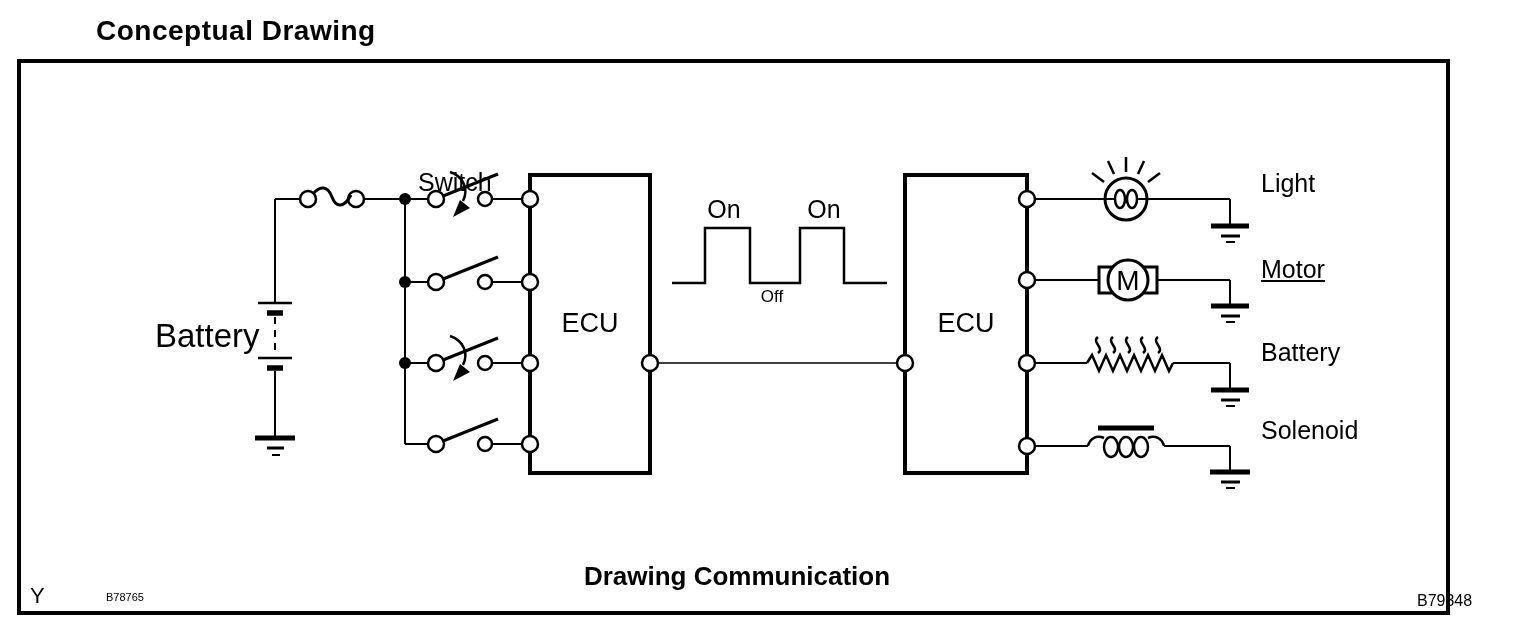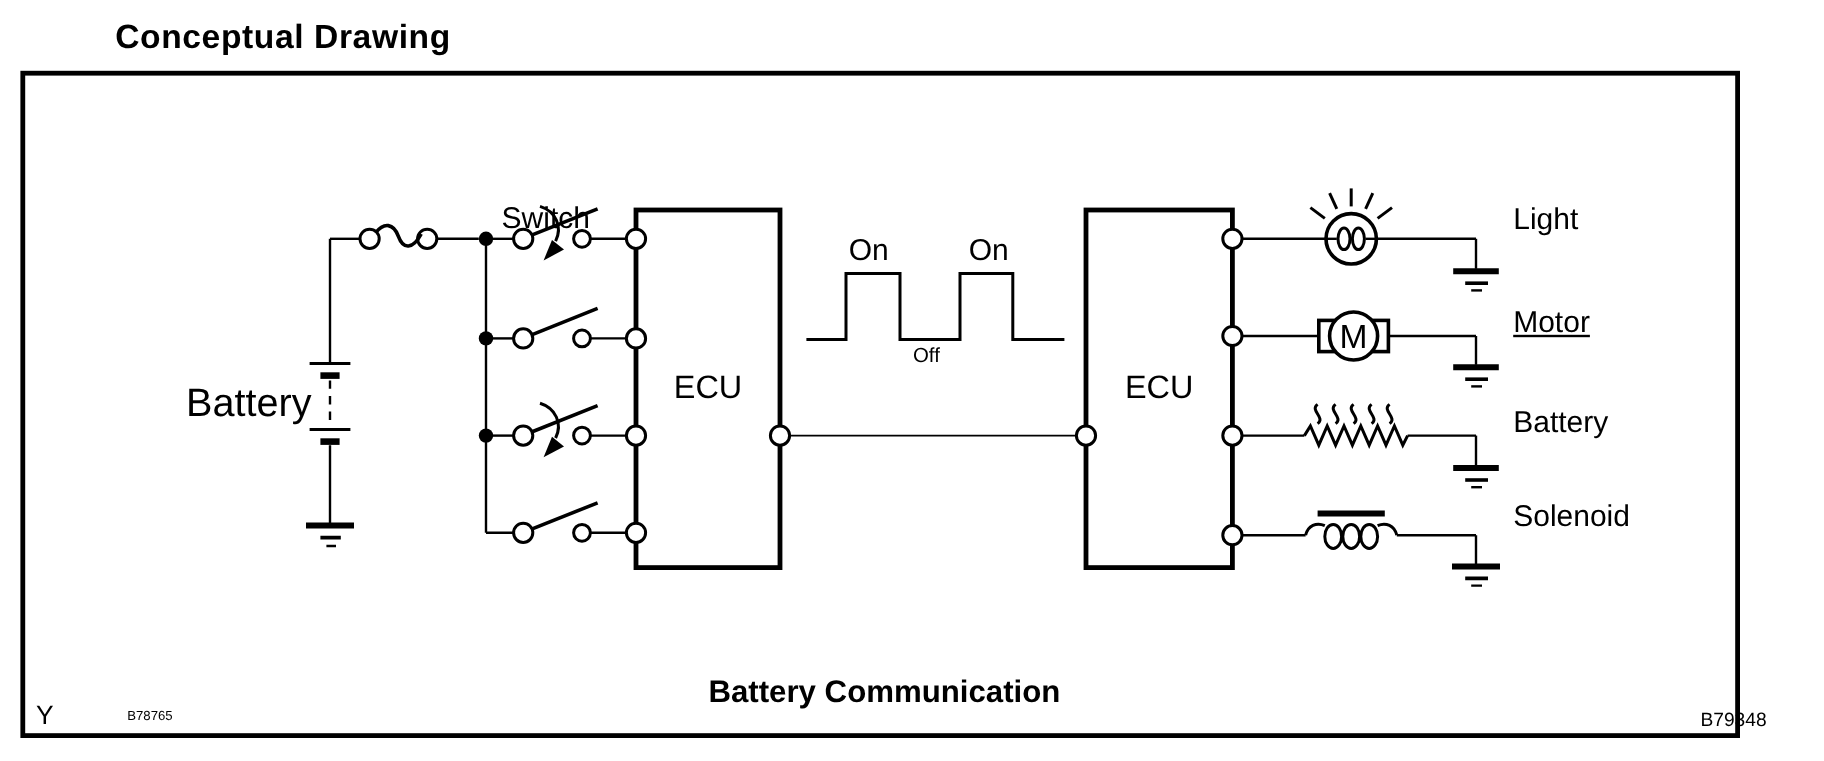--- a/index.html
+++ b/index.html
@@ -226,19 +226,19 @@
 
   <div class="lbl on1-lbl">On</div>
   <div class="lbl on2-lbl">On</div>
   <div class="lbl off-lbl">Off</div>
 
   <div class="lbl load-lbl light-lbl">Light</div>
   <div class="lbl load-lbl motor-lbl">Motor</div>
   <div class="lbl load-lbl heater-lbl">Battery</div>
   <div class="lbl load-lbl solenoid-lbl">Solenoid</div>
 
-  <div class="lbl caption">Battery Communication</div>
+  <div class="lbl caption">Drawing Communication</div>
 
   <div class="lbl rev-mark">Y</div>
   <div class="lbl code-left">B78765</div>
   <div class="lbl code-right">B79348</div>
 
 </div>
 
 </body></html>

